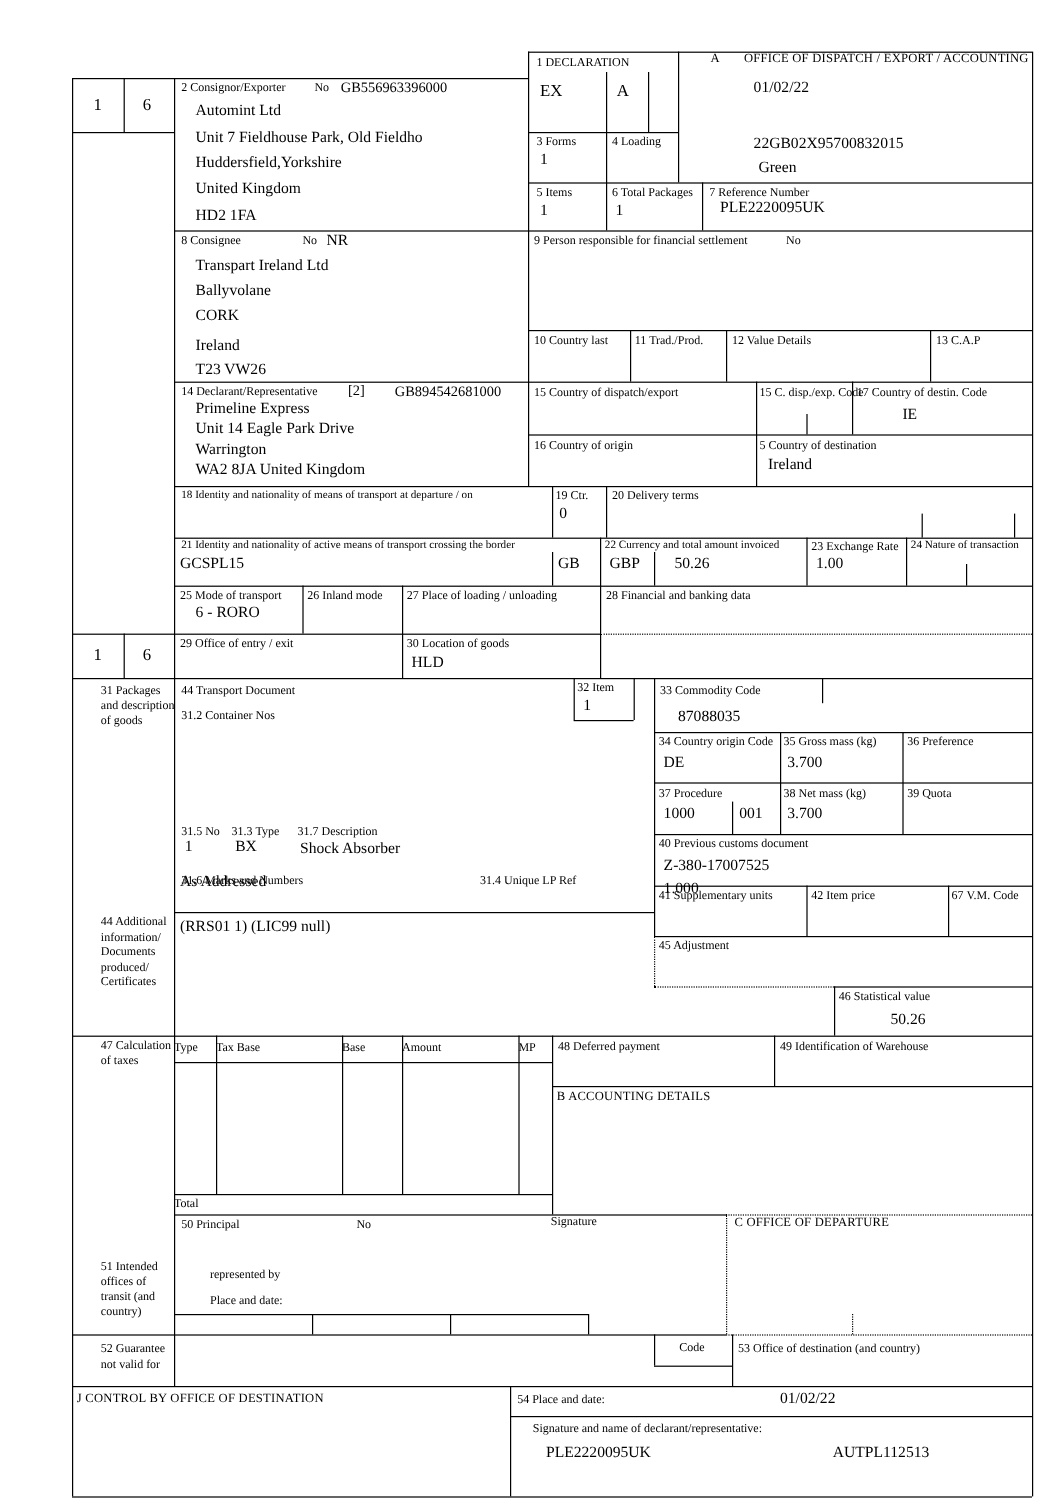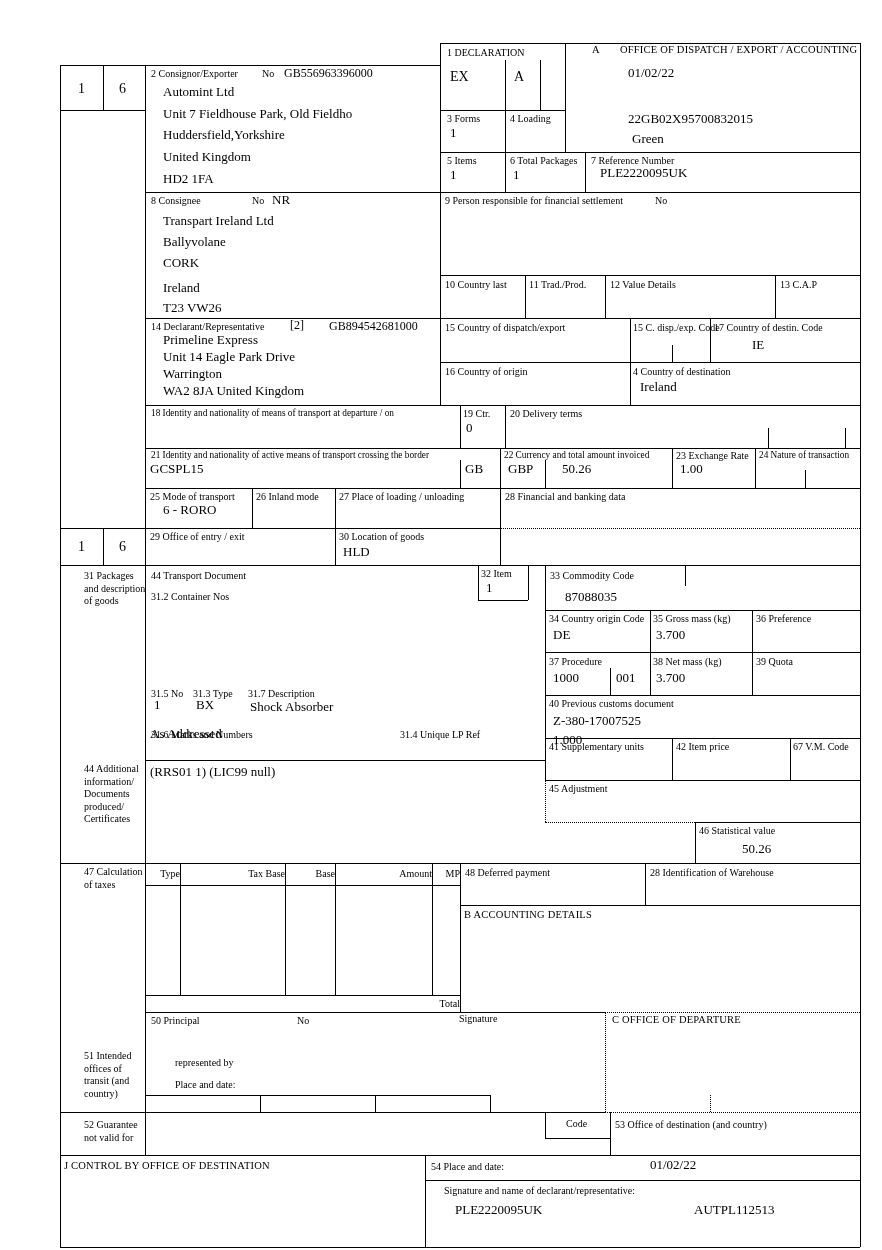--- a/index.html
+++ b/index.html
@@ -11,21 +11,21 @@
   .hl { position:absolute; height:1px; background:#000; }
   .vl { position:absolute; width:1px; background:#000; }
   .hd { position:absolute; height:0; border-top:1px dotted #000; }
   .vd { position:absolute; width:0; border-left:1px dotted #000; }
   .t  { position:absolute; white-space:nowrap; font-size:10px; line-height:11px; }
   .ts { font-size:9.3px; }
   .tw { position:absolute; font-size:10px; line-height:12.5px; }
   .v  { position:absolute; white-space:nowrap; font-size:13px; line-height:14px; }
   .v12{ font-size:12px; }
   .cap{ position:absolute; white-space:nowrap; font-size:10.5px; letter-spacing:.2px; }
-  .c  { text-align:right; }
+  .c  { text-align:left; }
 </style>
 </head>
 <body>
 
 <div id="form">
 
   <div class="hl" style="left:440px;top:43px;width:420px"></div>
   <div class="hl" style="left:60px;top:65px;width:380px"></div>
   <div class="hl" style="left:60px;top:110px;width:85px"></div>
   <div class="hl" style="left:440px;top:110px;width:125px"></div>
@@ -171,21 +171,21 @@
   <span class="v" style="left:163px;top:333px">Primeline Express</span>
   <span class="v" style="left:163px;top:350px">Unit 14 Eagle Park Drive</span>
   <span class="v" style="left:163px;top:367px">Warrington</span>
   <span class="v" style="left:163px;top:384px">WA2 8JA United Kingdom</span>
 
   <span class="t" style="left:445px;top:322px">15 Country of dispatch/export</span>
   <span class="t" style="left:633px;top:322px">15 C. disp./exp. Code</span>
   <span class="t" style="left:714px;top:322px">17 Country of destin. Code</span>
   <span class="v" style="left:752px;top:338px">IE</span>
   <span class="t" style="left:445px;top:366px">16 Country of origin</span>
-  <span class="t" style="left:633px;top:366px">4 Country of destination</span>
+  <span class="t" style="left:633px;top:366px">5 Country of destination</span>
   <span class="v" style="left:640px;top:380px">Ireland</span>
 
   <span class="t ts" style="left:151px;top:408px">18 Identity and nationality of means of transport at departure / on</span>
   <span class="t" style="left:463px;top:408px">19 Ctr.</span>
   <span class="v" style="left:466px;top:421px">0</span>
   <span class="t" style="left:510px;top:408px">20 Delivery terms</span>
 
   <span class="t ts" style="left:151px;top:450px">21 Identity and nationality of active means of transport crossing the border</span>
   <span class="v" style="left:150px;top:462px">GCSPL15</span>
   <span class="v" style="left:465px;top:462px">GB</span>
@@ -258,21 +258,21 @@
 
   <div class="tw" style="left:84px;top:866px;width:62px">47 Calculation of taxes</div>
   <span class="t c" style="left:145px;top:868px;width:35px">Type</span>
   <span class="t c" style="left:180px;top:868px;width:105px">Tax Base</span>
   <span class="t c" style="left:285px;top:868px;width:50px">Base</span>
   <span class="t c" style="left:335px;top:868px;width:97px">Amount</span>
   <span class="t c" style="left:432px;top:868px;width:28px">MP</span>
   <span class="t c" style="left:145px;top:998px;width:315px">Total</span>
 
   <span class="t" style="left:465px;top:867px">48 Deferred payment</span>
-  <span class="t" style="left:650px;top:867px">28 Identification of Warehouse</span>
+  <span class="t" style="left:650px;top:867px">49 Identification of Warehouse</span>
   <span class="cap" style="left:464px;top:909px">B ACCOUNTING DETAILS</span>
 
   <span class="t" style="left:151px;top:1015px">50 Principal</span>
   <span class="t" style="left:297px;top:1015px">No</span>
   <span class="t" style="left:459px;top:1013px">Signature</span>
   <span class="cap" style="left:612px;top:1014px">C OFFICE OF DEPARTURE</span>
   <div class="tw" style="left:84px;top:1050px;width:62px">51 Intended offices of transit (and country)</div>
   <span class="t" style="left:175px;top:1057px">represented by</span>
   <span class="t" style="left:175px;top:1079px">Place and date:</span>
 

